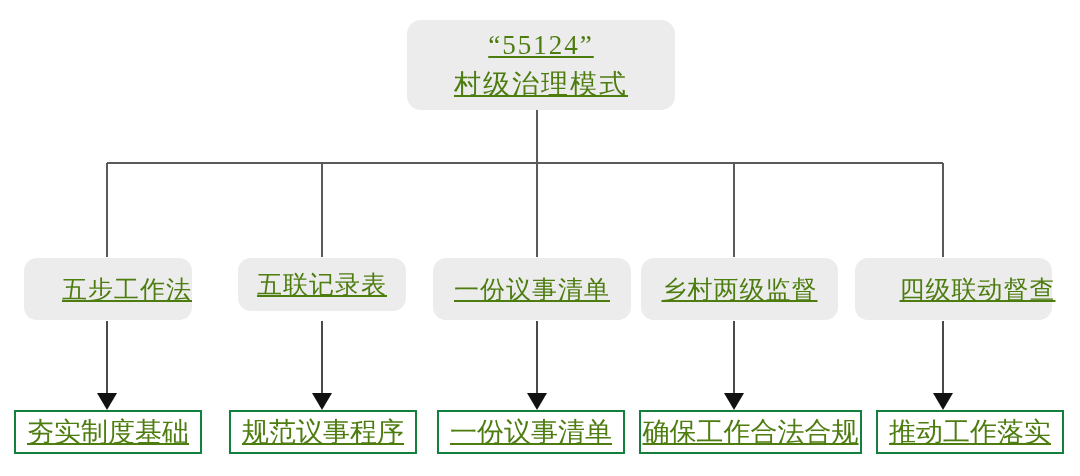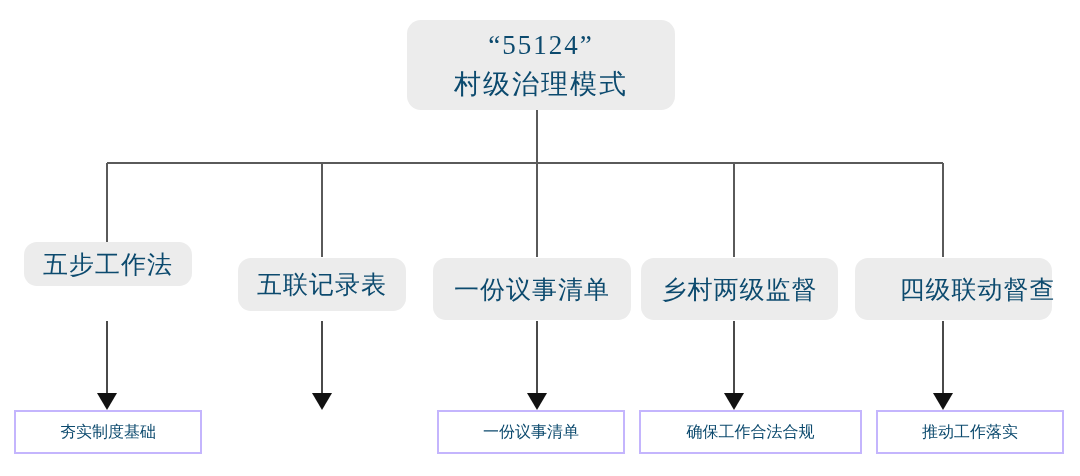--- a/index.html
+++ b/index.html
@@ -23,43 +23,44 @@
     height: 476px;
     pointer-events: none;
   }
   .node {
     position: absolute;
     box-sizing: border-box;
     display: flex;
     align-items: center;
     justify-content: center;
     text-align: center;
-    color: #0c4a6e;
+    color: #4d7c0f;
+    text-decoration: underline;
   }
   .node-root {
     background: #ececec;
     border-radius: 14px;
     flex-direction: column;
     font-size: 27px;
     line-height: 1.45;
     letter-spacing: 2px;
   }
   .node-root .line1 { display: block; }
   .node-root .line2 { display: block; }
   .node-pill {
     background: #ececec;
     border-radius: 13px;
     font-size: 25px;
     letter-spacing: 1px;
     white-space: nowrap;
   }
   .node-outline {
     background: #ffffff;
-    border: 2px solid #c4b5fd;
-    font-size: 16px;
+    border: 2px solid #15803d;
+    font-size: 27px;
     letter-spacing: 0px;
     white-space: nowrap;
   }
 </style>
 </head>
 <body>
 
 <div id="canvas">
 
   <svg id="wires" viewBox="0 0 1080 476" xmlns="http://www.w3.org/2000/svg">
@@ -86,39 +87,42 @@
       <polygon points="724,393 744,393 734,410"></polygon>
       <polygon points="933,393 953,393 943,410"></polygon>
     </g>
   </svg>
 
   <div class="node node-root" style="left:407px; top:20px; width:268px; height:90px;">
     <span class="line1">“55124”</span>
     <span class="line2">村级治理模式</span>
   </div>
 
-  <div class="node node-pill" style="left:24px; top:242px; width:168px; height:44px;">
+  <div class="node node-pill" style="left:24px; top:258px; width:168px; height:62px;justify-content:flex-end;">
     <span>五步工作法</span>
   </div>
   <div class="node node-pill" style="left:238px; top:258px; width:168px; height:53px;">
     <span>五联记录表</span>
   </div>
   <div class="node node-pill" style="left:433px; top:258px; width:198px; height:62px;">
     <span>一份议事清单</span>
   </div>
   <div class="node node-pill" style="left:641px; top:258px; width:197px; height:62px;">
     <span>乡村两级监督</span>
   </div>
   <div class="node node-pill" style="left:855px; top:258px; width:197px; height:62px;padding-left:48px;">
     <span>四级联动督查</span>
   </div>
 
   <div class="node node-outline" style="left:14px; top:410px; width:188px; height:44px;">
     <span>夯实制度基础</span>
   </div>
+  <div class="node node-outline" style="left:229px; top:410px; width:188px; height:44px;">
+    <span>规范议事程序</span>
+  </div>
   <div class="node node-outline" style="left:437px; top:410px; width:188px; height:44px;">
     <span>一份议事清单</span>
   </div>
   <div class="node node-outline" style="left:876px; top:410px; width:188px; height:44px;">
     <span>推动工作落实</span>
   </div>
   <div class="node node-outline" style="left:639px; top:410px; width:223px; height:44px;">
     <span>确保工作合法合规</span>
   </div>
 

